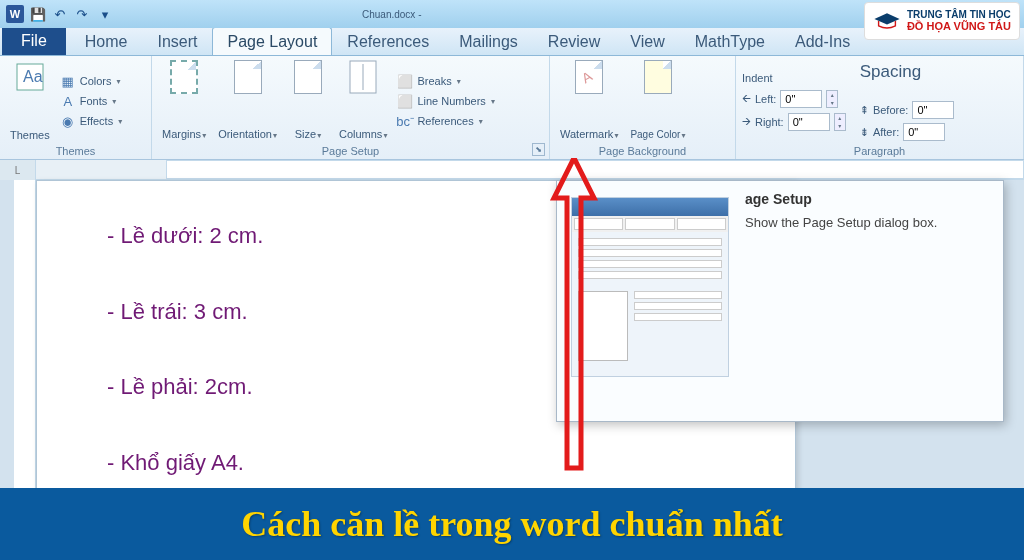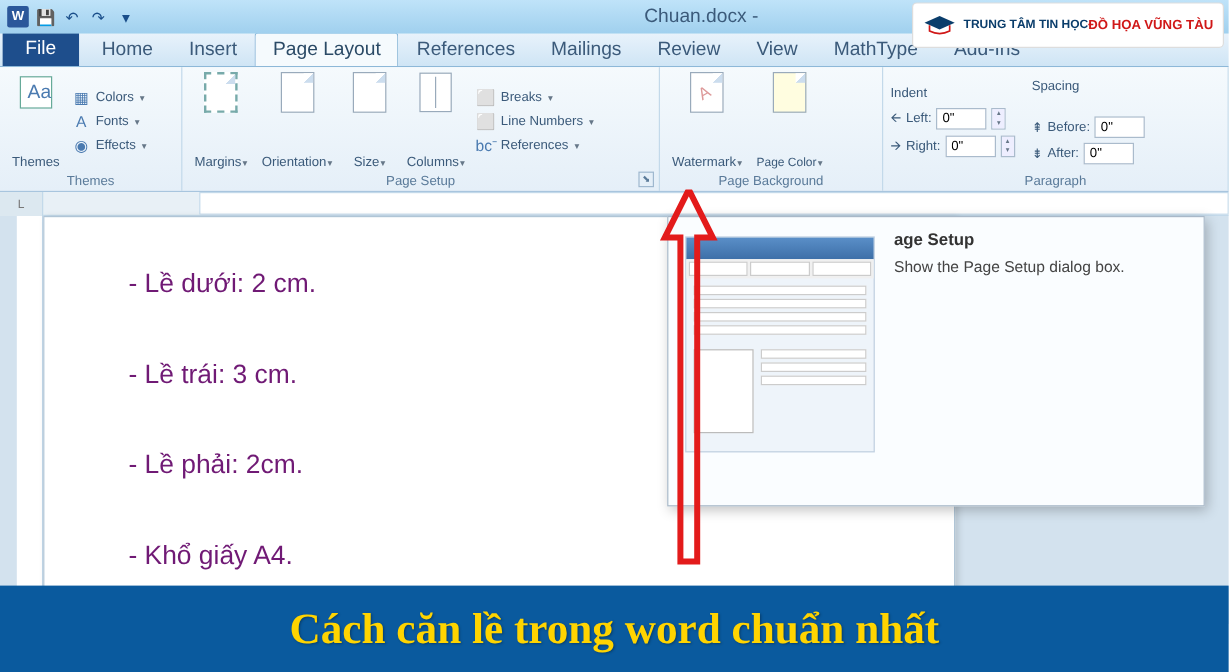--- a/index.html
+++ b/index.html
@@ -1,24 +1,24 @@
 <!DOCTYPE html>
 <html><head>
 <meta charset="utf-8">
 <style>
 *{box-sizing:border-box;margin:0;padding:0;font-family:"Segoe UI",Tahoma,sans-serif}
 body{width:1024px;height:560px;overflow:hidden;background:#fff;position:relative}
 .titlebar{height:28px;background:linear-gradient(#bfe3f9,#a0d0ee);display:flex;align-items:center;padding:0 6px;font-size:12px;position:relative}
 .titlebar .word-icon{width:18px;height:18px;background:#2b579a;color:#fff;display:flex;align-items:center;justify-content:center;font-weight:bold;font-size:11px;border-radius:2px;margin-right:6px}
 .qat{display:flex;gap:6px;align-items:center}
 .qat span{width:16px;height:16px;display:inline-flex;align-items:center;justify-content:center;font-size:13px;color:#1a4e8a}
-.doc-title{position:absolute;left:50%;transform:translateX(-50%);color:#3b5a7a;font-size:16px;white-space:nowrap;width:300px;text-align:right;padding-right:30px}
+.doc-title{position:absolute;left:50%;transform:translateX(-50%);color:#3b5a7a;font-size:10px;white-space:nowrap;width:300px;padding-right:30px}
 .logo-area{position:absolute;right:4px;top:2px;background:#fff;padding:2px 8px;border-radius:4px;display:flex;align-items:center;gap:6px;height:38px;z-index:10;border:1px solid #ddd}
 .logo-icon{width:28px;height:22px}
-.logo-text{display:flex;flex-direction:row;line-height:1.1}
+.logo-text{display:flex;flex-direction:column;line-height:1.1}
 .logo-text .l1{font-size:10px;font-weight:bold;color:#0a3d6b}
 .logo-text .l2{font-size:11px;font-weight:bold;color:#d01818}
 .tabs{height:28px;background:linear-gradient(#e8f2fb,#cfe5f5);display:flex;align-items:flex-end;padding-left:2px;border-bottom:1px solid #8db8d8}
 .tab{padding:5px 14px 4px;font-size:16px;color:#3b5a7a;cursor:pointer;border:1px solid transparent;border-bottom:none}
 .tab.file{background:#1e4e8c;color:#fff;border-radius:2px 2px 0 0;margin-right:4px;padding:5px 18px}
 .tab.active{background:#f5fafd;border-color:#8db8d8;border-radius:3px 3px 0 0;color:#2b4a66}
 .ribbon{height:104px;background:linear-gradient(#f5fafd,#e5eff8);border-bottom:1px solid #a8c5de;display:flex}
 .group{border-right:1px solid #c3d9ea;padding:3px 6px 2px;display:flex;flex-direction:column;justify-content:space-between;position:relative}
 .group-label{font-size:11px;color:#5a7a99;text-align:center;padding:2px 0 0;position:relative}
 .group-label .launcher{position:absolute;right:-2px;bottom:1px;width:13px;height:13px;border:1px solid #9fb8cf;background:#e5eff8;font-size:8px;display:flex;align-items:center;justify-content:center;color:#5a7a99;cursor:pointer}
@@ -216,21 +216,21 @@
             <span class="ic">🡪</span>
             <span>Right:</span>
             <input value="0&quot;" style="">
             <div class="spin">
               <span>▴</span>
               <span>▾</span>
             </div>
           </div>
       </div>
       <div class="small-rows">
-        <div style="font-size:11px;color:#3b5a7a;margin-bottom:16px">Spacing</div>
+        <div style="font-size:17px;color:#3b5a7a;margin-bottom:16px">Spacing</div>
         <div class="field-row">
             <span class="ic">⇞</span>
             <span>Before:</span>
             <input value="0&quot;" style="">
           </div>
         <div class="field-row">
             <span class="ic">⇟</span>
             <span>After:</span>
             <input value="0&quot;" style="">
           </div>

